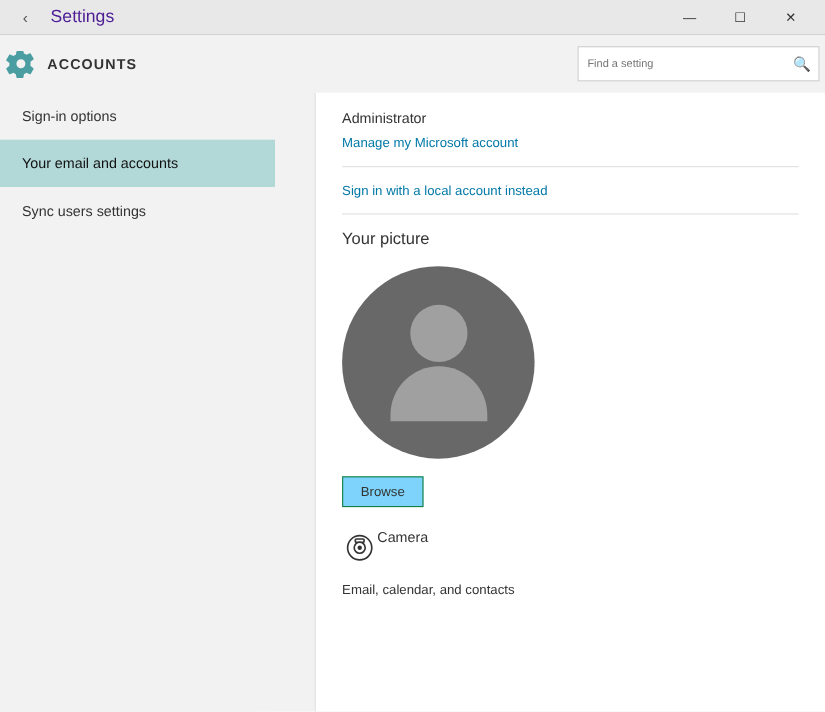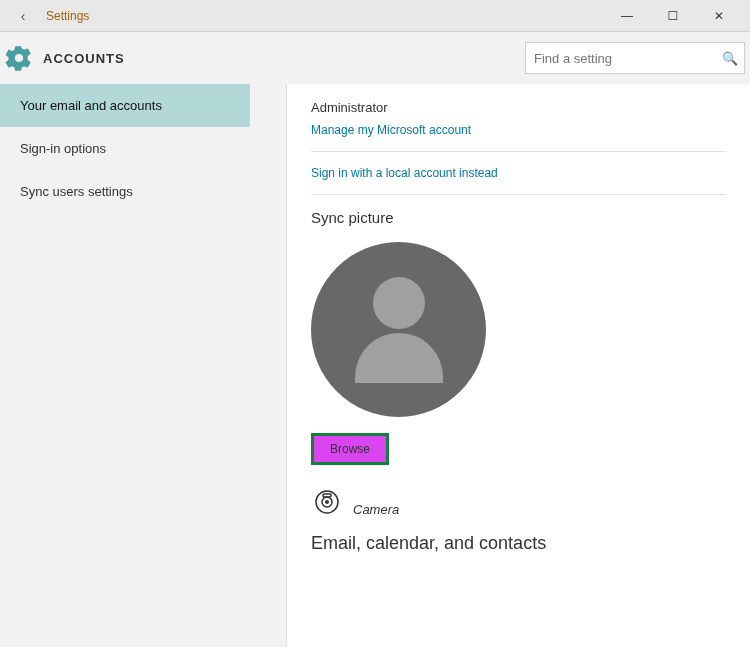--- a/index.html
+++ b/index.html
@@ -23,22 +23,22 @@
       padding: 0 8px;
       flex-shrink: 0;
       border-bottom: 1px solid #d0d0d0;
     }
     .title-bar-left {
       display: flex;
       align-items: center;
       gap: 8px;
     }
     .title-bar-title {
-      font-size: 12px;
-      color: #a16207;
+      font-size: 16px;
+      color: #4c1d95;
     }
     .title-bar-controls {
       display: flex;
       gap: 0;
     }
     .title-bar-btn {
       width: 46px;
       height: 32px;
       display: flex;
       align-items: center;
@@ -91,21 +91,21 @@
       display: flex;
       align-items: center;
       background: white;
       border: 1px solid #ccc;
       height: 32px;
       width: 220px;
     }
     .search-input {
       border: none;
       outline: none;
-      font-size: 13px;
+      font-size: 10px;
       color: #666;
       width: 190px;
       padding: 0 8px;
       background: transparent;
     }
     .search-icon-btn {
       width: 30px;
       height: 32px;
       display: flex;
       align-items: center;
@@ -206,57 +206,55 @@
       margin-bottom: 4px;
     }
     .avatar-body {
       width: 88px;
       height: 50px;
       border-radius: 44px 44px 0 0;
       background: #a0a0a0;
     }
 
     .browse-btn {
-      background: #d946ef;
-      border: 3px solid #15803d;
+      background: #7dd3fc;
+      border: 1px solid #15803d;
       padding: 6px 16px;
       font-size: 12px;
       color: #333;
       cursor: pointer;
       display: inline-block;
       margin-bottom: 20px;
     }
 
     .create-title {
       font-size: 15px;
       color: #333;
       margin-bottom: 12px;
     }
 
     .camera-row {
       display: flex;
-      align-items: flex-end;
-      gap: 10px;
+      align-items: flex-start;
       margin-bottom: 16px;
-      font-style: italic;
     }
     .camera-icon-wrap {
       width: 32px;
       height: 32px;
       display: flex;
       align-items: center;
       justify-content: center;
     }
     .camera-label {
       font-size: 13px;
       color: #333;
     }
 
     .email-calendar-title {
-      font-size: 18px;
+      font-size: 12px;
       color: #333;
     }
 
     
     .content::-webkit-scrollbar { width: 8px; }
     .content::-webkit-scrollbar-track { background: #f0f0f0; }
     .content::-webkit-scrollbar-thumb { background: #c0c0c0; }
   </style>
 </head>
 <body>
@@ -282,42 +280,42 @@
   </div>
   <div class="search-box">
     <input class="search-input" type="text" placeholder="Find a setting" style="">
     <div class="search-icon-btn">🔍</div>
   </div>
 </div>
 
 <div class="main-layout">
 
   <div class="sidebar">
+    <div class="sidebar-item">
+      <span>Sign-in options</span>
+    </div>
     <div class="sidebar-item active">
       <span>Your email and accounts</span>
-    </div>
-    <div class="sidebar-item">
-      <span>Sign-in options</span>
     </div>
     <div class="sidebar-item">
       <span>Sync users settings</span>
     </div>
   </div>
 
   <div class="content">
     <div class="admin-label">Administrator</div>
     <a class="link-text">Manage my Microsoft account</a>
 
     <div class="divider"></div>
 
     <a class="link-text">Sign in with a local account instead</a>
 
     <div class="divider"></div>
 
-    <div class="section-title">Sync picture</div>
+    <div class="section-title">Your picture</div>
 
     <div class="avatar-container">
       <div class="avatar-person">
         <div class="avatar-head"></div>
         <div class="avatar-body"></div>
       </div>
     </div>
 
     <button class="browse-btn">Browse</button>
 

